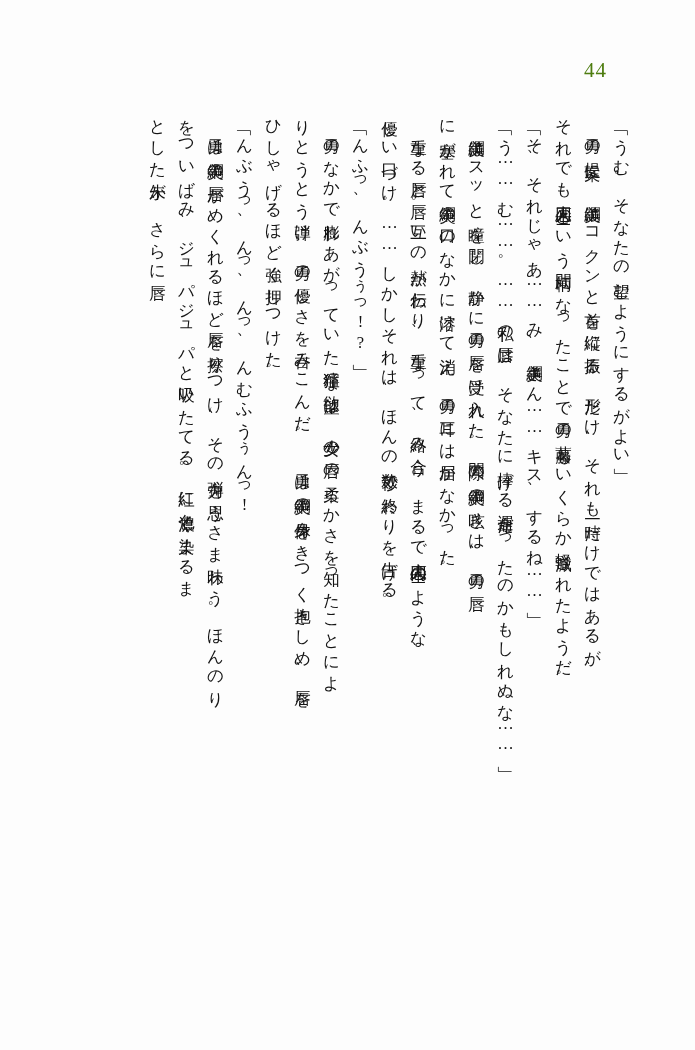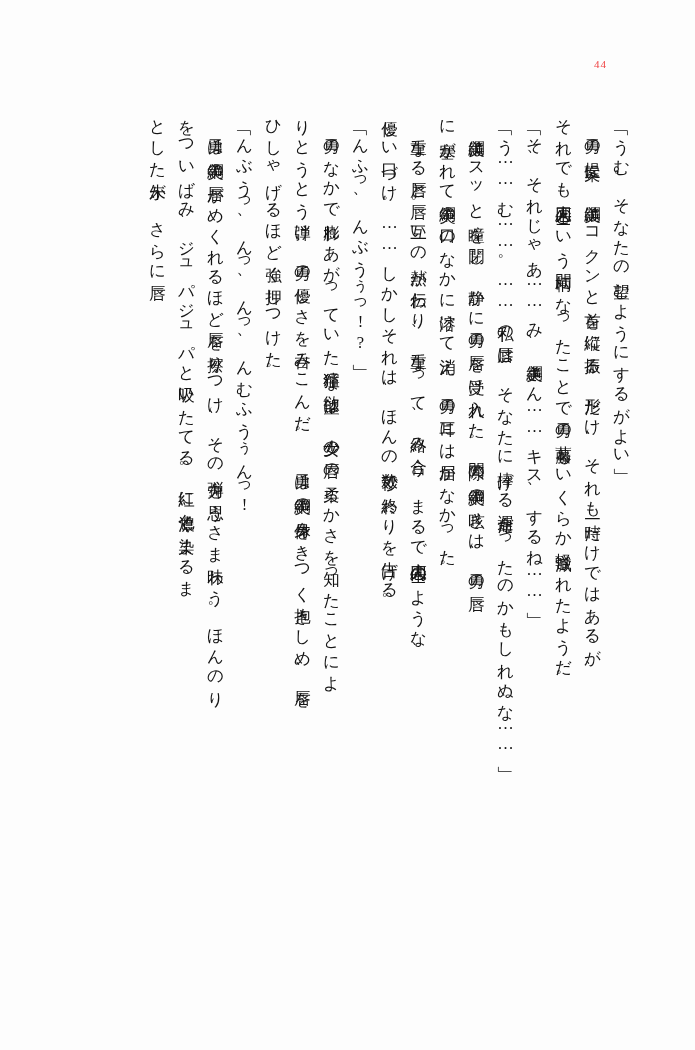--- a/index.html
+++ b/index.html
@@ -17,23 +17,23 @@
   }
   .page {
     position: absolute;
     inset: 0;
     background: #fdfdfd;
   }
   .page-number {
     position: absolute;
     top: 58px;
     right: 88px;
-    font-size: 11px;
+    font-size: 21px;
     letter-spacing: 1px;
-    color: #ef4444;
+    color: #4d7c0f;
     font-family: "Liberation Serif", "DejaVu Serif", serif;
   }
   .body-text {
     position: absolute;
     top: 108px;
     right: 66px;
     left: 62px;
     height: 880px;
     display: flex;
     flex-direction: row-reverse;

